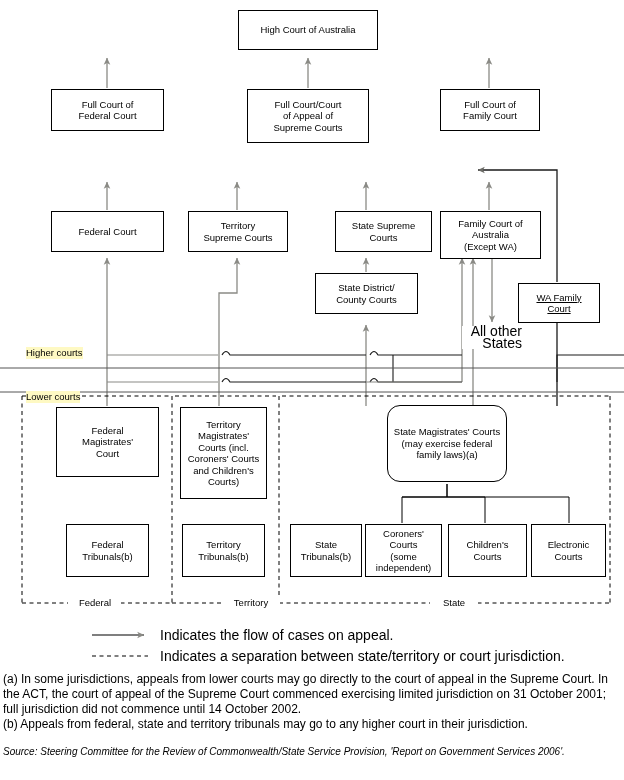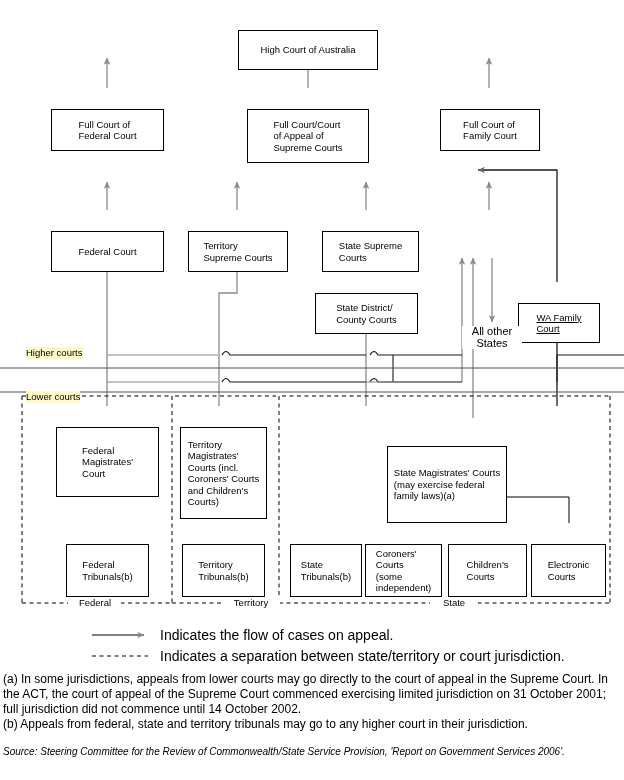--- a/index.html
+++ b/index.html
@@ -28,31 +28,31 @@
     height: 780px;
   }
   .node {
     position: absolute;
     box-sizing: border-box;
     border: 1px solid #000000;
     background: #ffffff;
     display: flex;
     align-items: center;
     justify-content: center;
+    text-align: center;
     font-size: 9.5px;
     line-height: 11.5px;
     padding: 2px 3px;
     white-space: pre-line;
-    margin-top: 20px;
   }
   .plain-label {
     position: absolute;
-    font-size: 11px;
-    line-height: 11.5px;
-    text-align: center;
+    font-size: 14px;
+    line-height: 11.5px;
+    text-align: right;
     white-space: pre-line;
     background: #ffffff;
   }
   .side-label {
     position: absolute;
     font-size: 9.5px;
     line-height: 11.5px;
     background: #fef9c3;
     white-space: nowrap;
   }
@@ -204,42 +204,45 @@
 Supreme Courts</div>
 
   <div class="node" style="left:440px; top:89px; width:100px; height:42px;">Full Court of
 Family Court</div>
 
   <div class="node" style="left:51px; top:211px; width:113px; height:41px;">Federal Court</div>
 
   <div class="node" style="left:188px; top:211px; width:100px; height:41px;">Territory
 Supreme Courts</div>
 
-  <div class="node" style="left:322px; top:211px; width:97px; height:41px;">State Supreme
+  <div class="node" style="left:335px; top:211px; width:97px; height:41px;">State Supreme
 Courts</div>
 
+  <div class="node" style="left:440px; top:211px; width:101px; height:48px;">Family Court of
+Australia
+(Except WA)</div>
 
   <div class="node" style="left:315px; top:273px; width:103px; height:41px;">State District/
 County Courts</div>
 
   <div class="node" style="left:518px; top:283px; width:82px; height:40px;text-decoration:underline;">WA Family
 Court</div>
 
   <div class="node" style="left:56px; top:407px; width:103px; height:70px;">Federal
 Magistrates'
 Court</div>
 
   <div class="node" style="left:180px; top:407px; width:87px; height:92px;">Territory
 Magistrates'
 Courts (incl.
 Coroners' Courts
 and Children's
 Courts)</div>
 
-  <div class="node" style="left:387px; top:426px; width:120px; height:77px;">State Magistrates' Courts
+  <div class="node" style="left:387px; top:405px; width:120px; height:77px;border-radius:13px;">State Magistrates' Courts
 (may exercise federal
 family laws)(a)</div>
 
   <div class="node" style="left:66px; top:524px; width:83px; height:53px;">Federal
 Tribunals(b)</div>
 
   <div class="node" style="left:182px; top:524px; width:83px; height:53px;">Territory
 Tribunals(b)</div>
 
   <div class="node" style="left:290px; top:524px; width:72px; height:53px;">State

